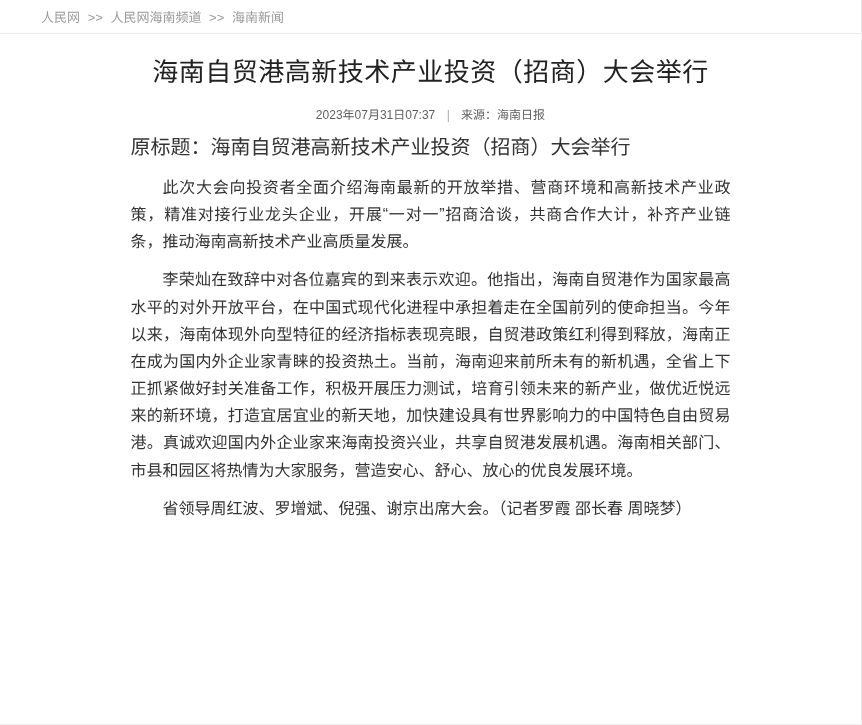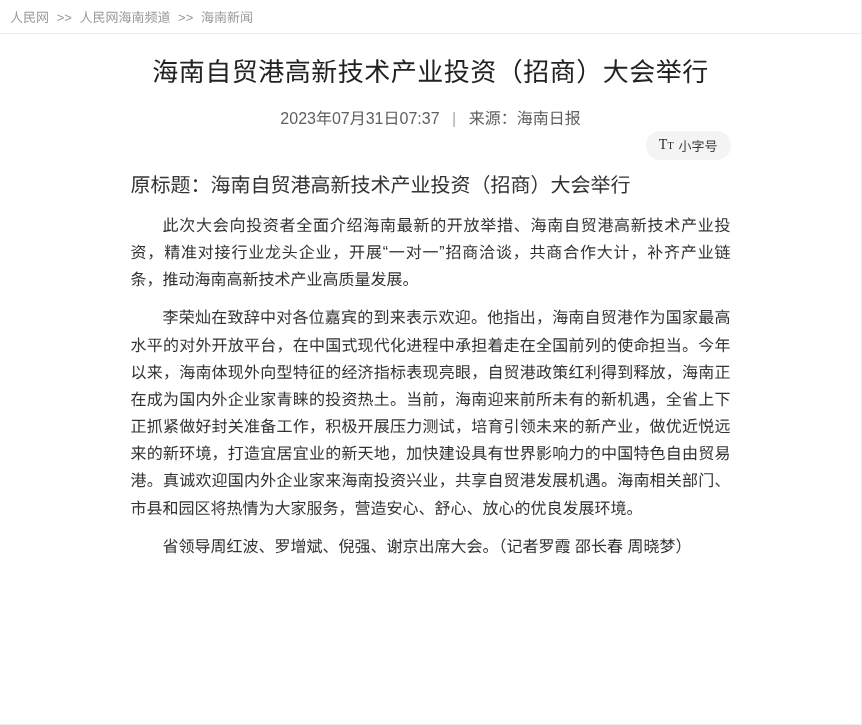--- a/index.html
+++ b/index.html
@@ -17,20 +17,21 @@
     overflow: hidden;
     border-right: 1px solid #ededed;
     border-bottom: 1px solid #ededed;
   }
   
   .breadcrumb {
     padding: 10px 0 0 10px;
     font-size: 13px;
     color: #9b9b9b;
     line-height: 16px;
+    margin-left: 31px;
   }
   .breadcrumb a {
     color: #9b9b9b;
     text-decoration: none;
     cursor: pointer;
   }
   .breadcrumb .sep { margin: 0 4px; color: #9b9b9b; }
   .top-divider {
     border: none;
     border-top: 1px solid #ececec;
@@ -52,21 +53,21 @@
   }
   .article-subtitle {
     margin-top: 12px;
     text-align: center;
     font-size: 14px;
     color: #999;
   }
   .article-meta {
     margin-top: 15px;
     text-align: center;
-    font-size: 16px;
+    font-size: 12px;
     color: #606060;
   }
   .article-meta .pipe { margin: 0 8px; color: #aaa; }
   .article-meta .source-name { color: #606060; text-decoration: none; }
   .toolbar-row {
     margin-top: 2px;
     text-align: right;
   }
   .font-size-pill {
     display: inline-flex;
@@ -122,27 +123,21 @@
 
     <h1 class="article-title">海南自贸港高新技术产业投资（招商）大会举行</h1>
 
 
     <div class="article-meta">
       <span>2023年07月31日07:37</span>
       <span class="pipe">|</span>
       <span>来源：</span><span class="source-name">海南日报</span>
     </div>
 
-    <div class="toolbar-row">
-      <button class="font-size-pill">
-        <span class="tt-icon"><span class="t-big">T</span><span class="t-small">T</span></span>
-        <span>小字号</span>
-      </button>
-    </div>
 
     <p class="orig-title"><span>原标题：</span><span>海南自贸港高新技术产业投资（招商）大会举行</span></p>
 
-    <p class="body-para">此次大会向投资者全面介绍海南最新的开放举措、海南自贸港高新技术产业投资，精准对接行业龙头企业，开展“一对一”招商洽谈，共商合作大计，补齐产业链条，推动海南高新技术产业高质量发展。</p>
+    <p class="body-para">此次大会向投资者全面介绍海南最新的开放举措、营商环境和高新技术产业政策，精准对接行业龙头企业，开展“一对一”招商洽谈，共商合作大计，补齐产业链条，推动海南高新技术产业高质量发展。</p>
     <p class="body-para">李荣灿在致辞中对各位嘉宾的到来表示欢迎。他指出，海南自贸港作为国家最高水平的对外开放平台，在中国式现代化进程中承担着走在全国前列的使命担当。今年以来，海南体现外向型特征的经济指标表现亮眼，自贸港政策红利得到释放，海南正在成为国内外企业家青睐的投资热土。当前，海南迎来前所未有的新机遇，全省上下正抓紧做好封关准备工作，积极开展压力测试，培育引领未来的新产业，做优近悦远来的新环境，打造宜居宜业的新天地，加快建设具有世界影响力的中国特色自由贸易港。真诚欢迎国内外企业家来海南投资兴业，共享自贸港发展机遇。海南相关部门、市县和园区将热情为大家服务，营造安心、舒心、放心的优良发展环境。</p>
     <p class="body-para">省领导周红波、罗增斌、倪强、谢京出席大会。（记者罗霞 邵长春 周晓梦）</p>
 
   </div>
 </div>
 
 </body></html>

